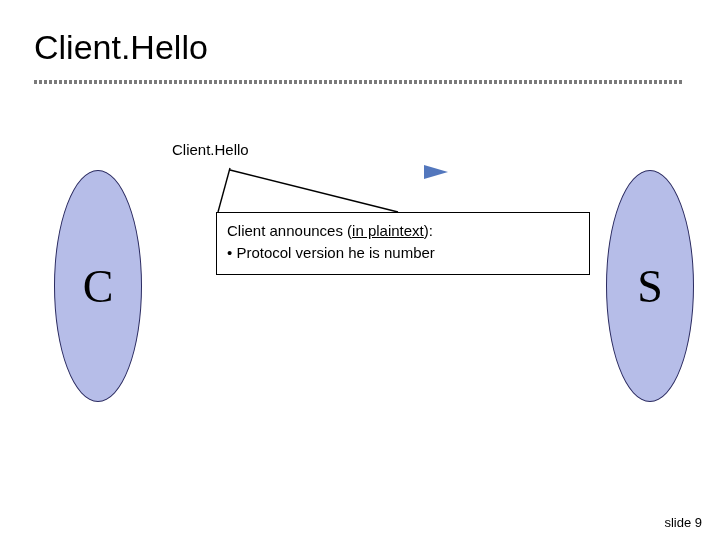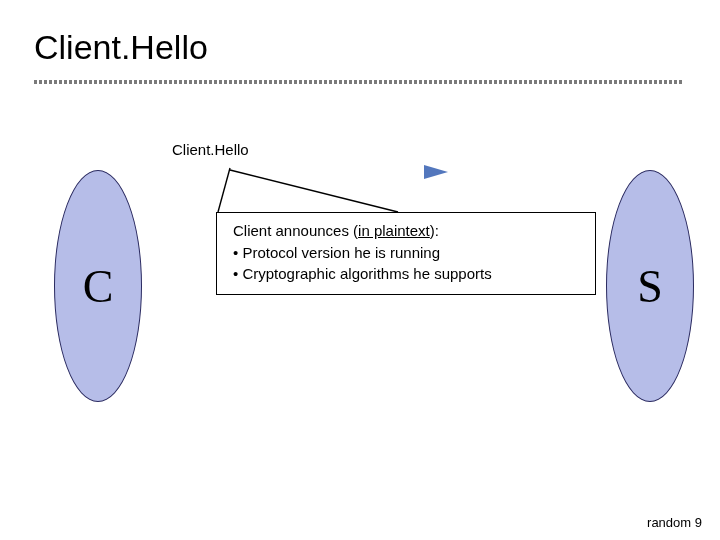--- a/index.html
+++ b/index.html
@@ -66,21 +66,21 @@
     top: 160px;
   }
 
   .callout-box {
     position: absolute;
     left: 216px;
     top: 212px;
     width: 352px;
     background: #fff;
     border: 1.6px solid #000;
-    padding: 8px 10px 10px 16px;
+    padding: 8px 10px 10px 10px;
     font-size: 15px;
     line-height: 1.35;
     color: #000;
   }
   .callout-box .lead .u { text-decoration: underline; }
   .callout-box ul {
     margin: 2px 0 0 0;
     padding: 0;
     list-style: none;
   }
@@ -128,21 +128,20 @@
 <svg style="position:absolute; left:0; top:0;" width="720" height="540">
   <line x1="230" y1="168" x2="218" y2="212" stroke="#000" stroke-width="1.4"></line>
   <line x1="230" y1="170" x2="398" y2="212" stroke="#000" stroke-width="1.4"></line>
 </svg>
 
 <div class="callout-box">
   <div class="lead">
     <span>Client announces (</span><span class="u">in plaintext</span><span>):</span>
   </div>
   <ul>
-    <li>Protocol version he is running</li>
-    <li>Cryptographic algorithms he supports</li>
+    <li>Protocol version he is number</li>
   </ul>
 </div>
 
 <div class="footer">
-  <span>random</span>
+  <span>slide</span>
   <span class="num">9</span>
 </div>
 
 </body></html>

